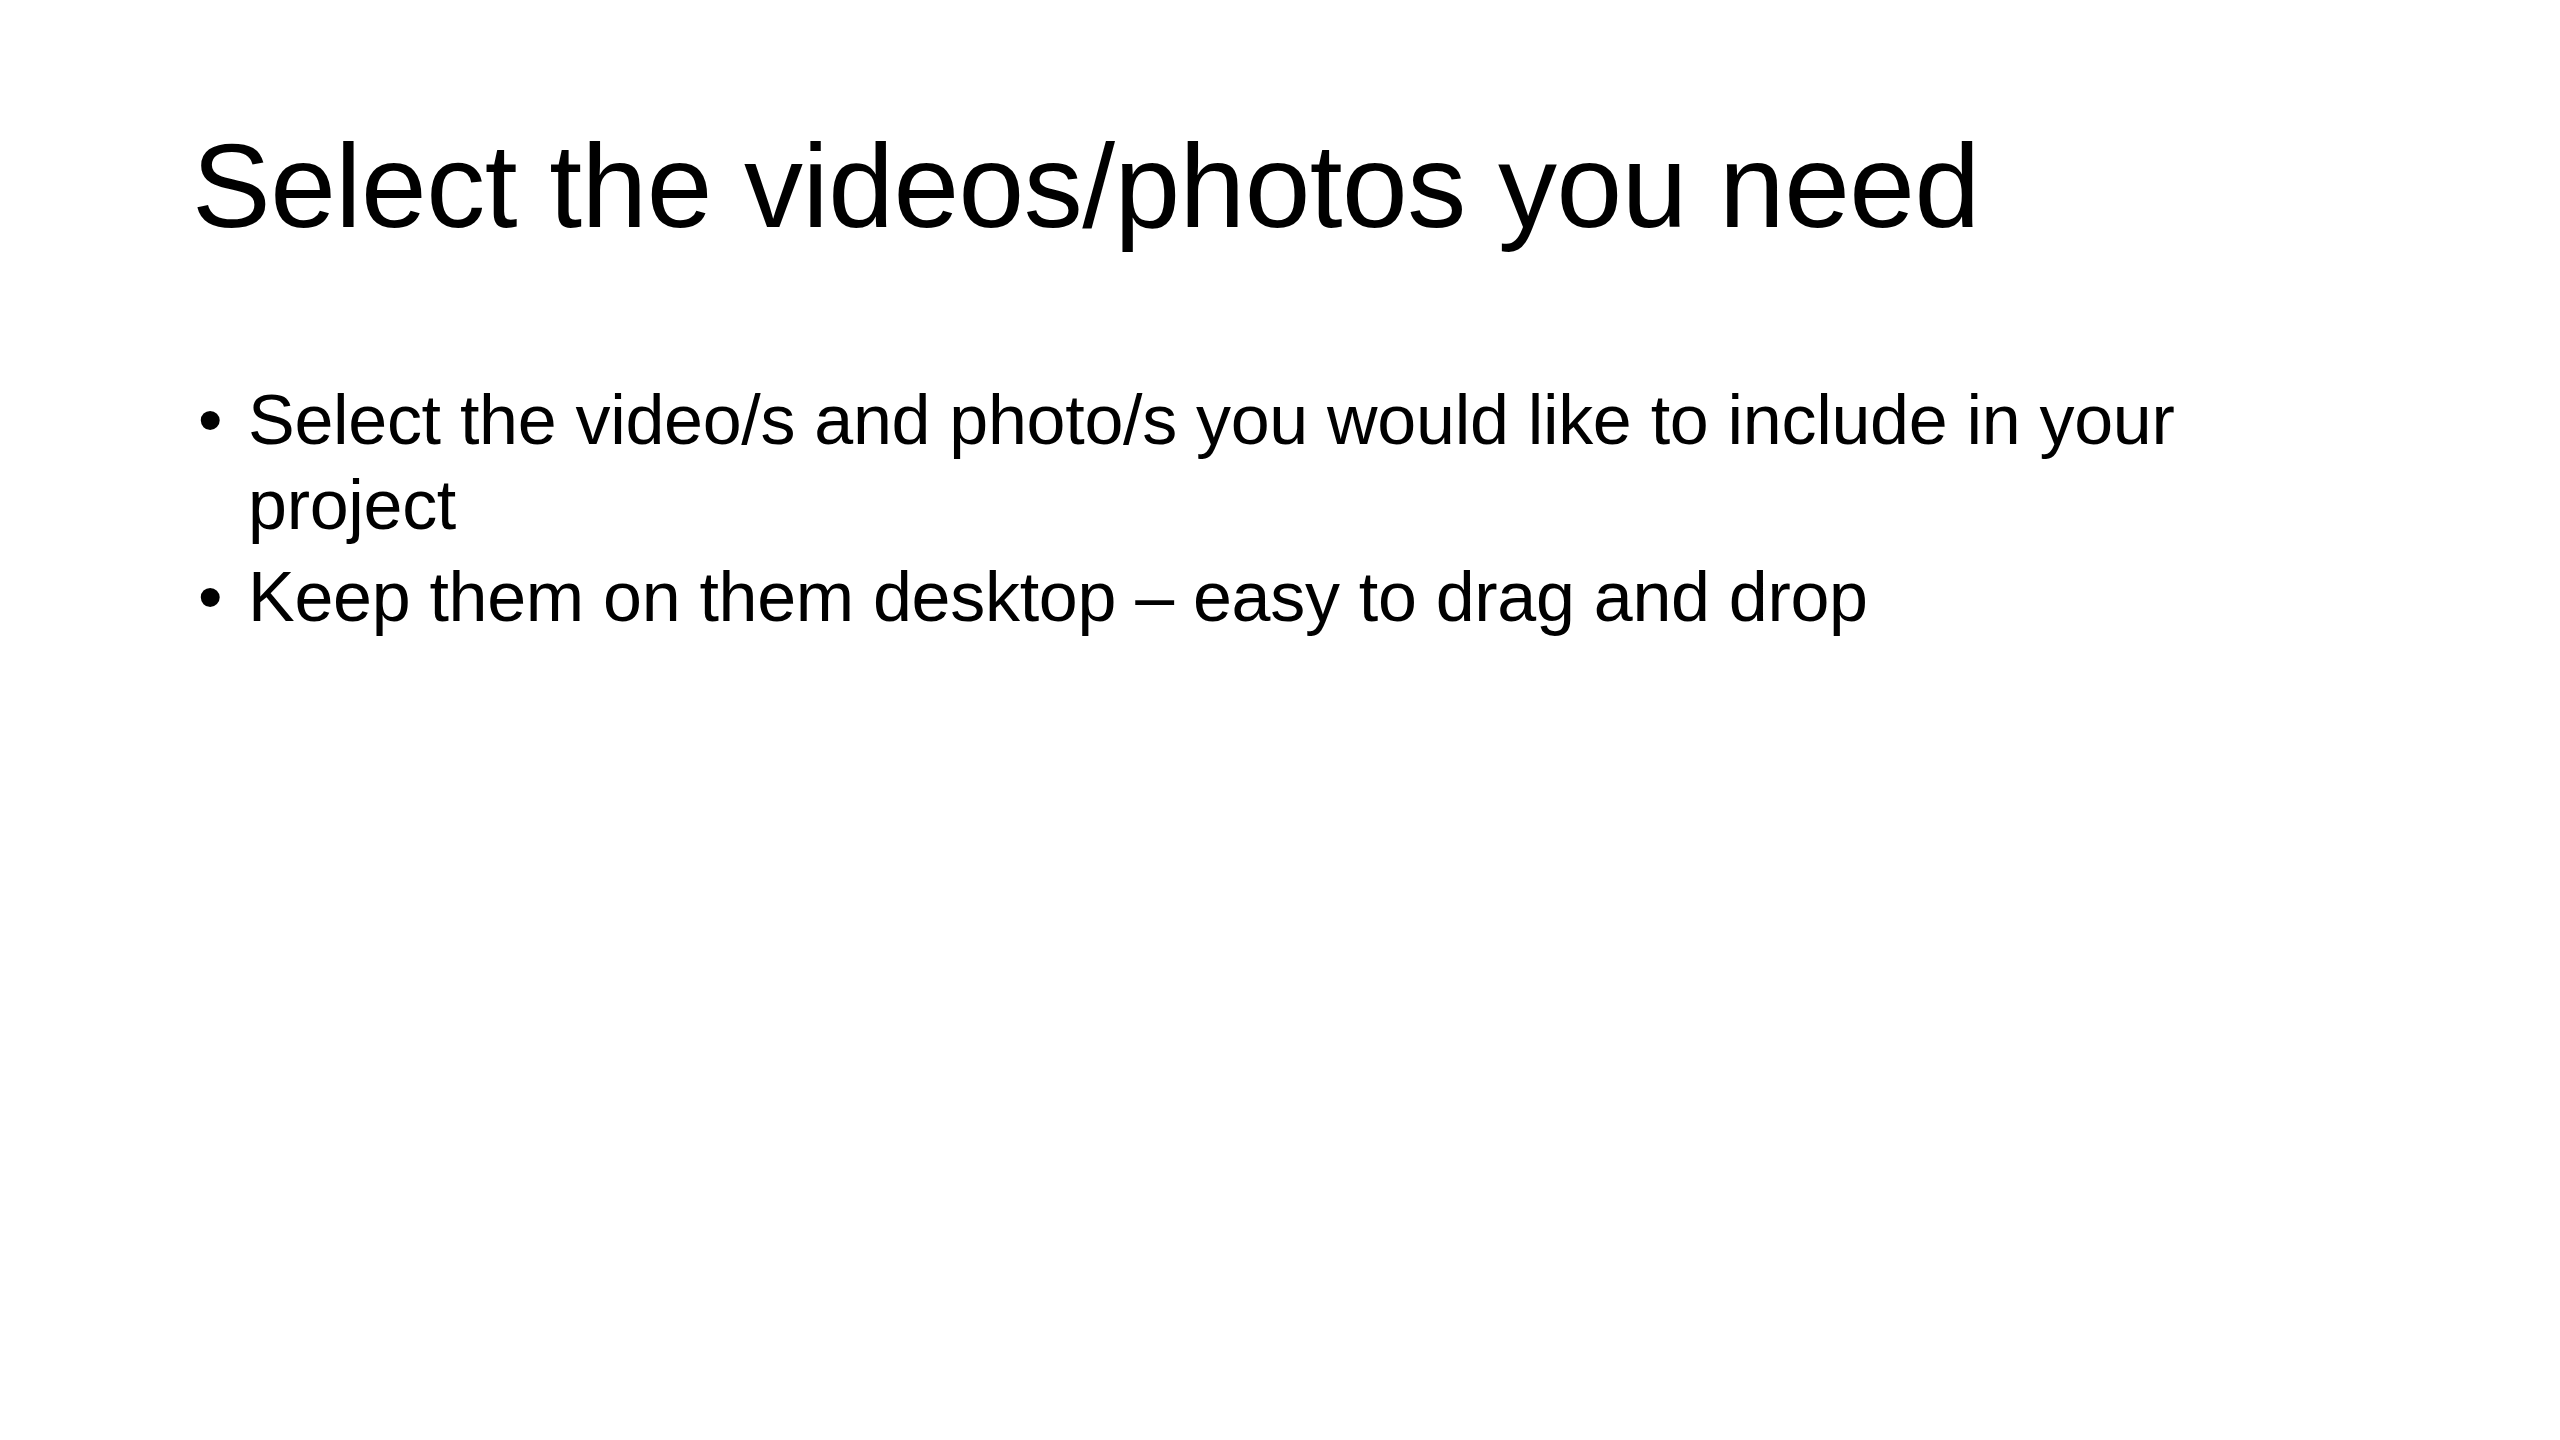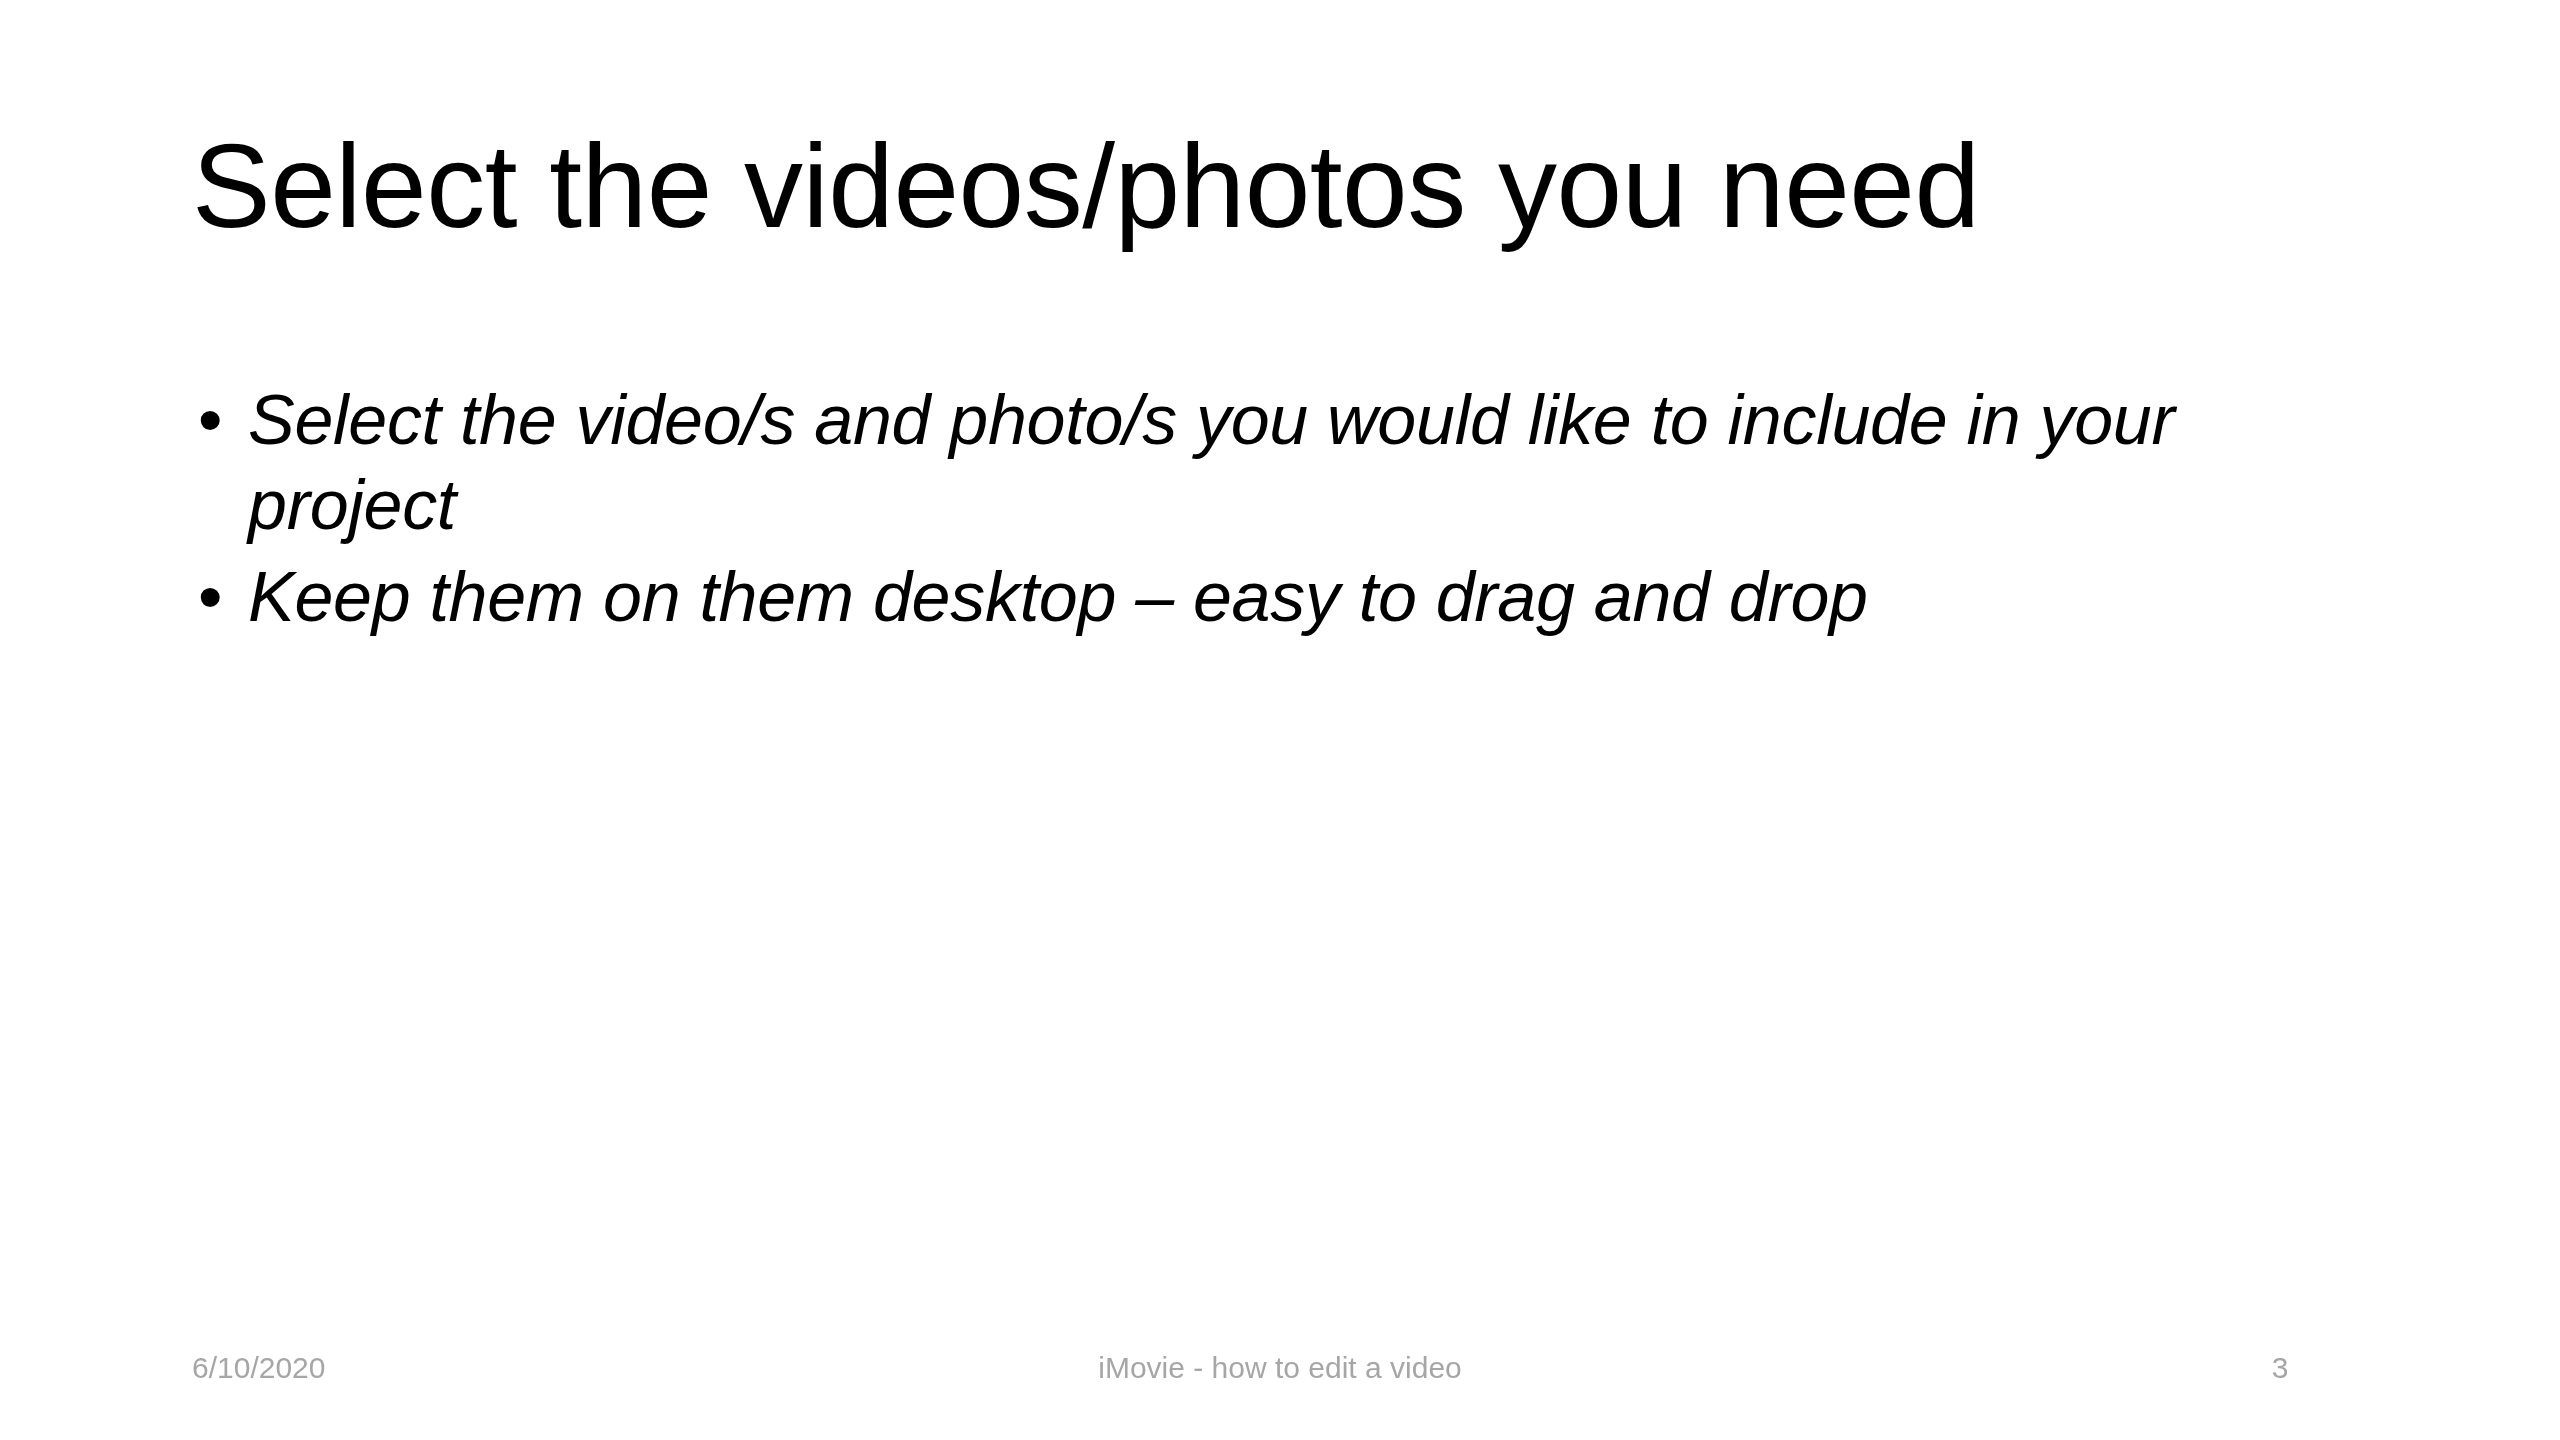--- a/index.html
+++ b/index.html
@@ -69,21 +69,20 @@
   .bullet-marker {
     position: absolute;
     left: 6px;
     top: 0;
     font-size: 70px;
     line-height: 1.22;
     color: #000000;
   }
   .bullet-label {
     display: block;
-    font-style: italic;
   }
 
   
   .footer {
     position: absolute;
     left: 0;
     top: 1348px;
     width: 2560px;
     height: 60px;
   }
@@ -128,19 +127,14 @@
         <span class="bullet-marker">•</span>
         <span class="bullet-label">Select the video/s and photo/s you would like to include in your project</span>
       </li>
       <li class="bullet-item">
         <span class="bullet-marker">•</span>
         <span class="bullet-label">Keep them on them desktop – easy to drag and drop</span>
       </li>
     </ul>
   </div>
 
-  <div class="footer">
-    <div class="footer-text footer-date">6/10/2020</div>
-    <div class="footer-text footer-center">iMovie - how to edit a video</div>
-    <div class="footer-text footer-slidenum">3</div>
-  </div>
 
 </div>
 
 </body></html>

